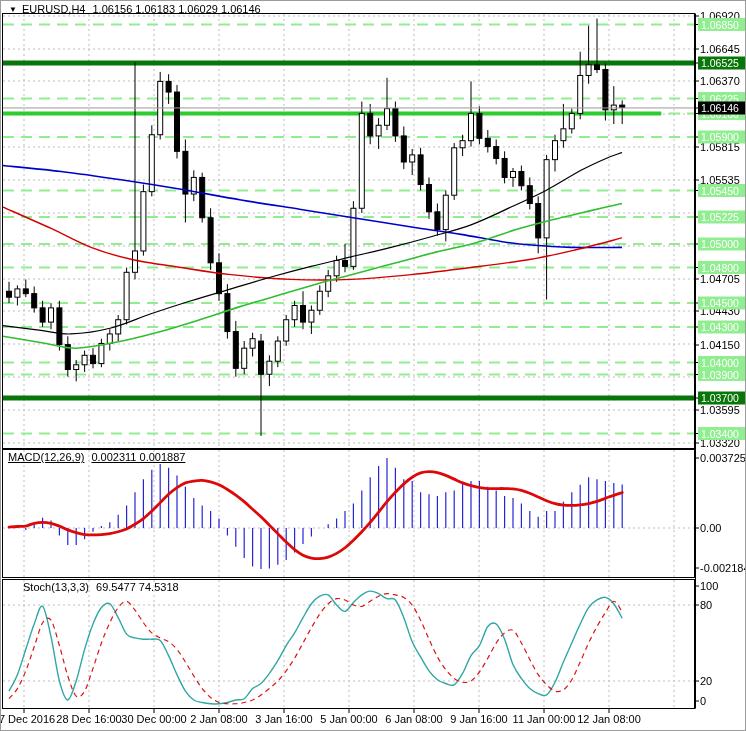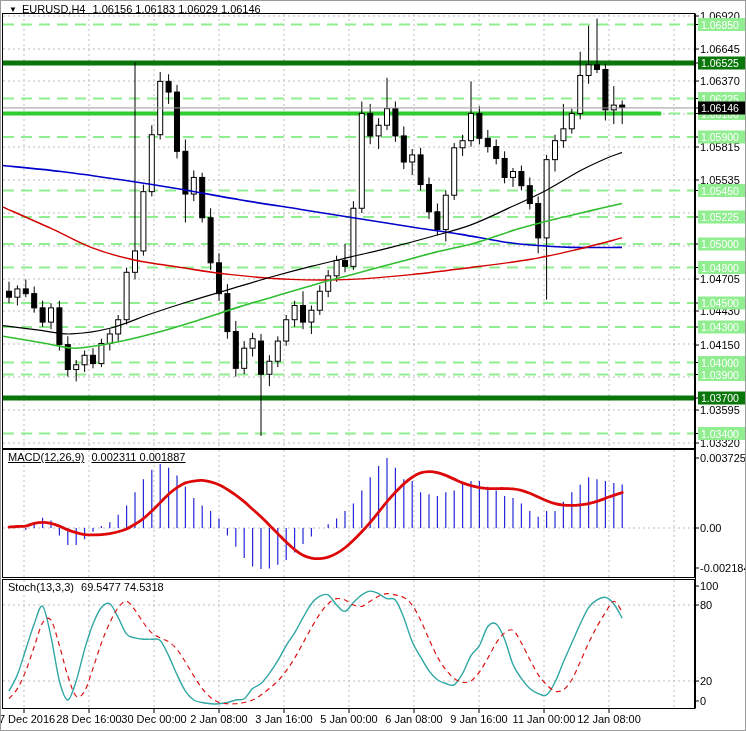--- a/index.html
+++ b/index.html
@@ -3,21 +3,21 @@
 <meta charset="utf-8">
 <style>
   html,body{margin:0;padding:0;background:#fff;font-family:"Liberation Sans",sans-serif;}
   .win{position:relative;width:746px;height:731px;border:1px solid #9b9b9b;box-sizing:border-box;background:#fff;overflow:hidden;text-align:center;}
   svg{position:absolute;left:0;top:0;}
   svg text{font-family:"Liberation Sans",sans-serif;}
   .ttl{position:absolute;font-size:11px;color:#000;white-space:nowrap;z-index:5;}
   .ttl .v{margin-left:7px;}
   #hdr{left:8px;top:2px;}
   #mlb{left:7px;top:450px;text-decoration:underline;}
-  #slb{left:7px;top:580px;}
+  #slb{left:22px;top:580px;}
   .tri{font-size:8px;margin-right:5px;vertical-align:1px;}
 </style>
 </head>
 <body>
 
 <div class="win">
   <svg id="chart" width="746" height="731">
       <rect x="0" y="0" width="746" height="731" fill="#fff"></rect>
       <line x1="2" y1="15" x2="693" y2="15" stroke="#bdbdbd" stroke-width="1" stroke-dasharray="2,3"></line>
       <line x1="2" y1="48" x2="693" y2="48" stroke="#bdbdbd" stroke-width="1" stroke-dasharray="2,3"></line>

